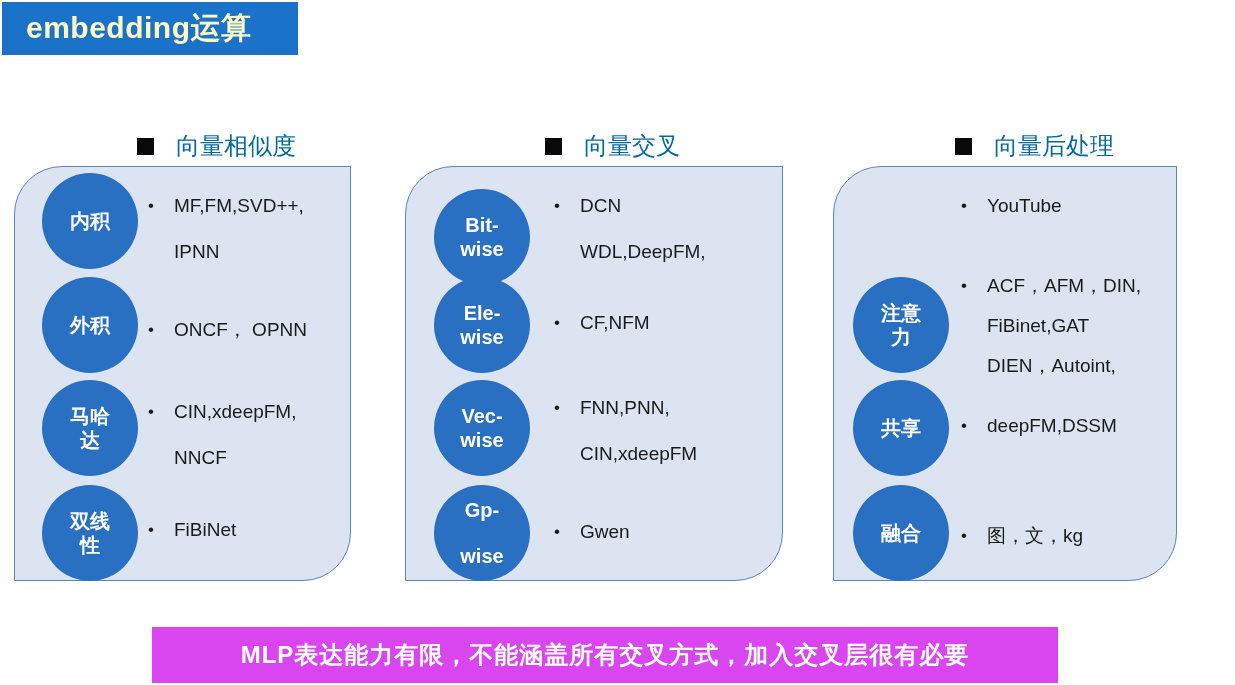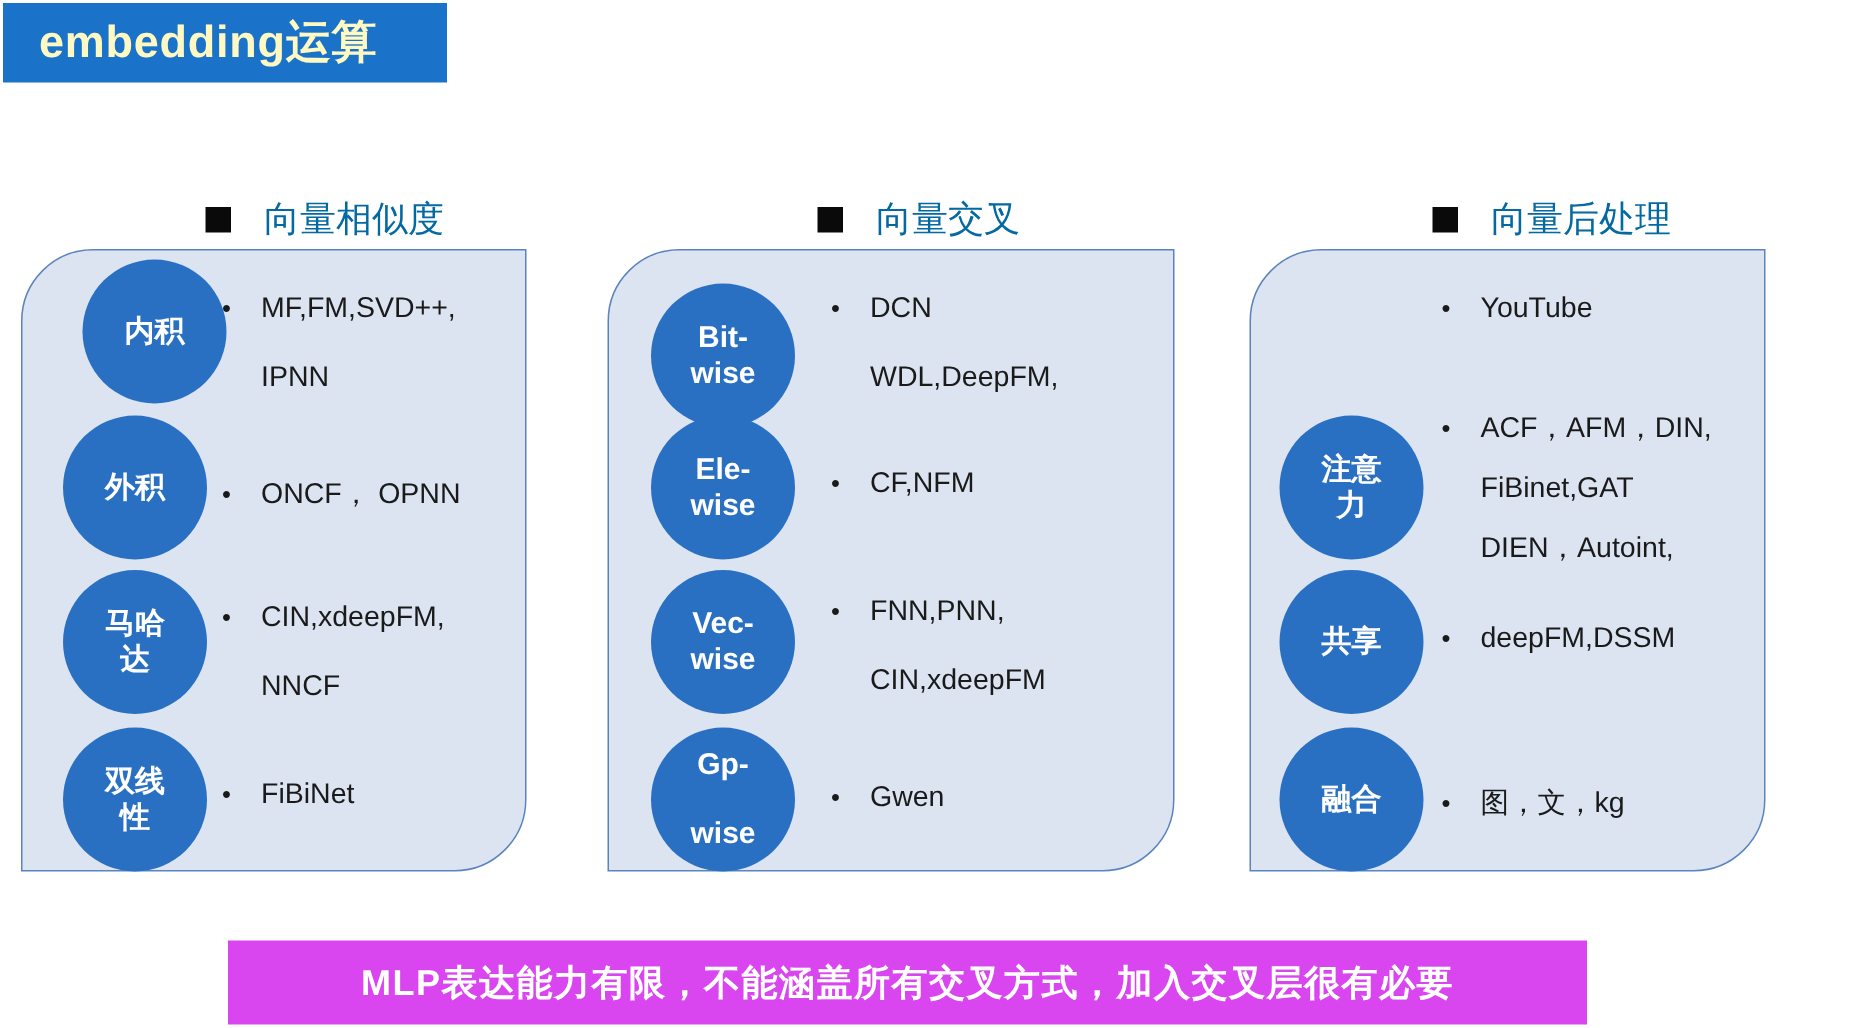--- a/index.html
+++ b/index.html
@@ -46,21 +46,21 @@
   <div class="col-header" style="left:545px;">
     <span class="sq"></span>
     <span>向量交叉</span>
   </div>
   <div class="col-header" style="left:955px;">
     <span class="sq"></span>
     <span>向量后处理</span>
   </div>
 
   <div class="panel" style="left:14px;width:337px;">
-    <div class="circle" style="left:40px;top:6px;">
+    <div class="circle" style="left:27px;top:6px;">
         <div>内积</div>
       </div>
     <div class="circle" style="left:27px;top:110px;">
         <div>外积</div>
       </div>
     <div class="circle" style="left:27px;top:213px;">
         <div>马哈</div>
         <div>达</div>
       </div>
     <div class="circle" style="left:27px;top:318px;">

